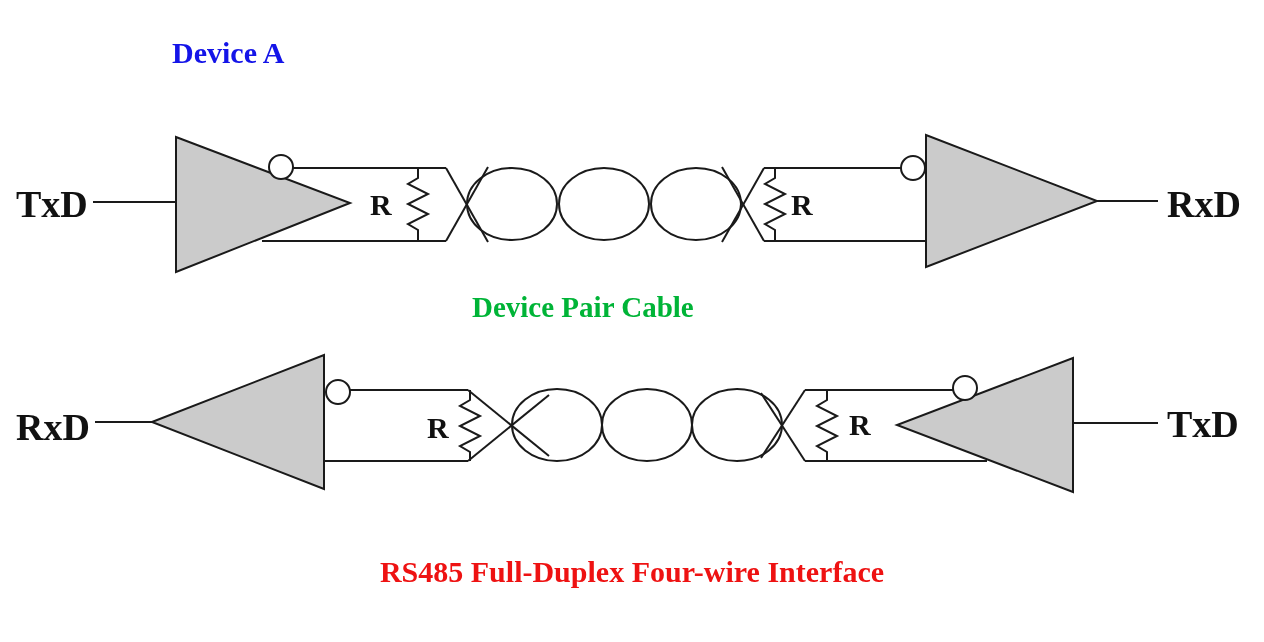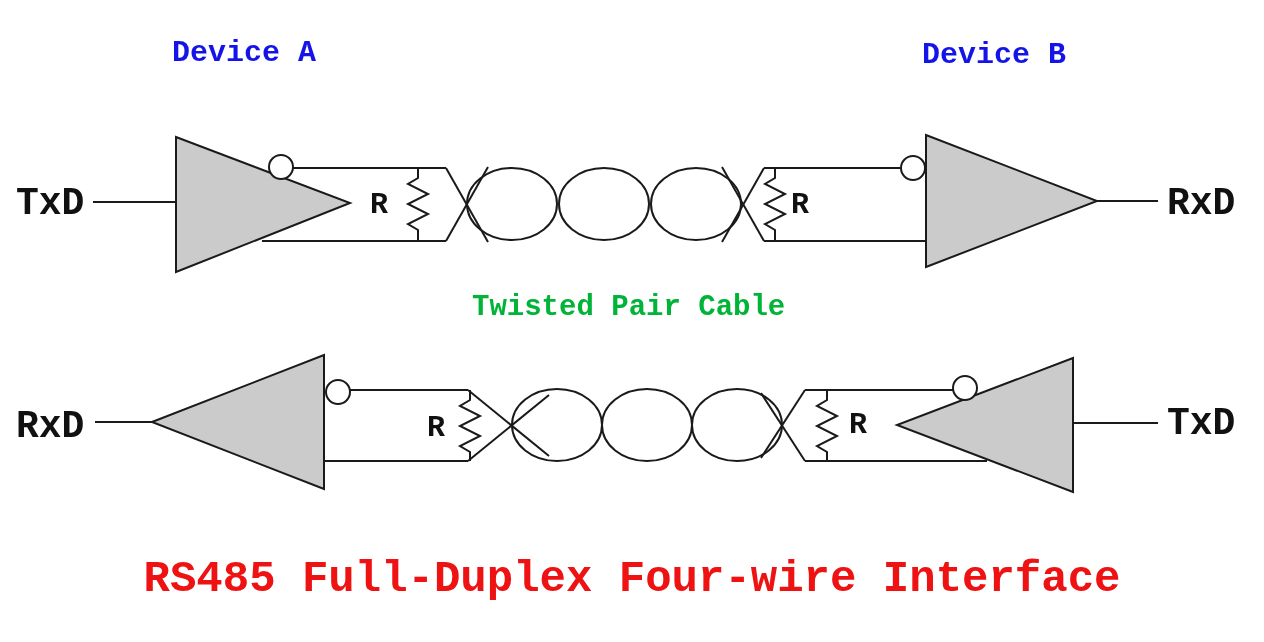--- a/index.html
+++ b/index.html
@@ -1,29 +1,29 @@
 <!DOCTYPE html>
 <html><head>
 <meta charset="utf-8">
 <style>
   html,body{margin:0;padding:0;background:#ffffff;}
   #canvas{
     position:relative;
     width:1264px;height:642px;
     background:#ffffff;
-    font-family:Liberation Mono, monospace;
+    font-family:Liberation Serif, serif;
     overflow:hidden;
     border-radius:26px;
   }
   .lbl{position:absolute;line-height:1;white-space:nowrap;font-weight:bold;}
   .device{font-size:30px;color:#1414e8;}
   .signal{font-size:38px;color:#111111;}
   .res{font-size:30px;color:#111111;}
   .cable{font-size:29px;color:#00b437;}
-  .title{font-size:44px;color:#ee1212;left:0;width:100%;text-align:center;}
+  .title{font-size:30px;color:#ee1212;left:0;width:100%;text-align:center;}
   svg{position:absolute;left:0;top:0;}
 </style>
 </head>
 <body>
 
 <div id="canvas">
 
   <svg width="1264" height="642" viewBox="0 0 1264 642">
     <g stroke="#1a1a1a" stroke-width="2" fill="none">
 
@@ -94,31 +94,30 @@
 
         <circle cx="965" cy="388" r="12" fill="#ffffff"></circle>
 
         <line x1="1073" y1="423" x2="1158" y2="423"></line>
       </g>
     </g>
   </svg>
 
   <div class="lbl device" style="left:172px;top:38px;">Device A</div>
 
-  <div class="lbl device" style="left:922px;top:40px;">Device B</div>
 
   <div class="lbl signal" style="left:16px;top:185px;">TxD</div>
 
   <div class="lbl signal" style="left:1167px;top:185px;">RxD</div>
 
   <div class="lbl res" style="left:370px;top:190px;">R</div>
 
   <div class="lbl res" style="left:791px;top:190px;">R</div>
 
-  <div class="lbl cable" style="left:472px;top:293px;">Twisted Pair Cable</div>
+  <div class="lbl cable" style="left:472px;top:293px;">Device Pair Cable</div>
 
   <div class="lbl signal" style="left:16px;top:408px;">RxD</div>
 
   <div class="lbl signal" style="left:1167px;top:405px;">TxD</div>
 
   <div class="lbl res" style="left:427px;top:413px;">R</div>
 
   <div class="lbl res" style="left:849px;top:410px;">R</div>
 
   <div class="lbl title" style="top:557px;">RS485 Full-Duplex Four-wire Interface</div>

